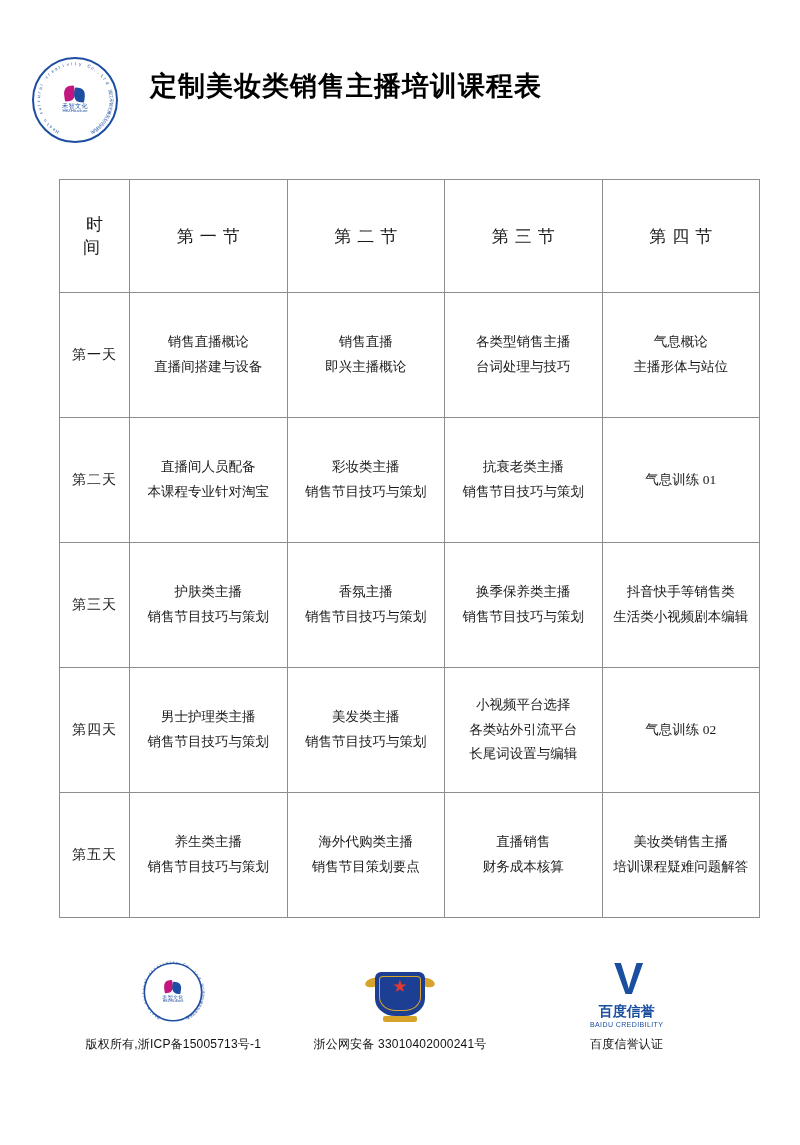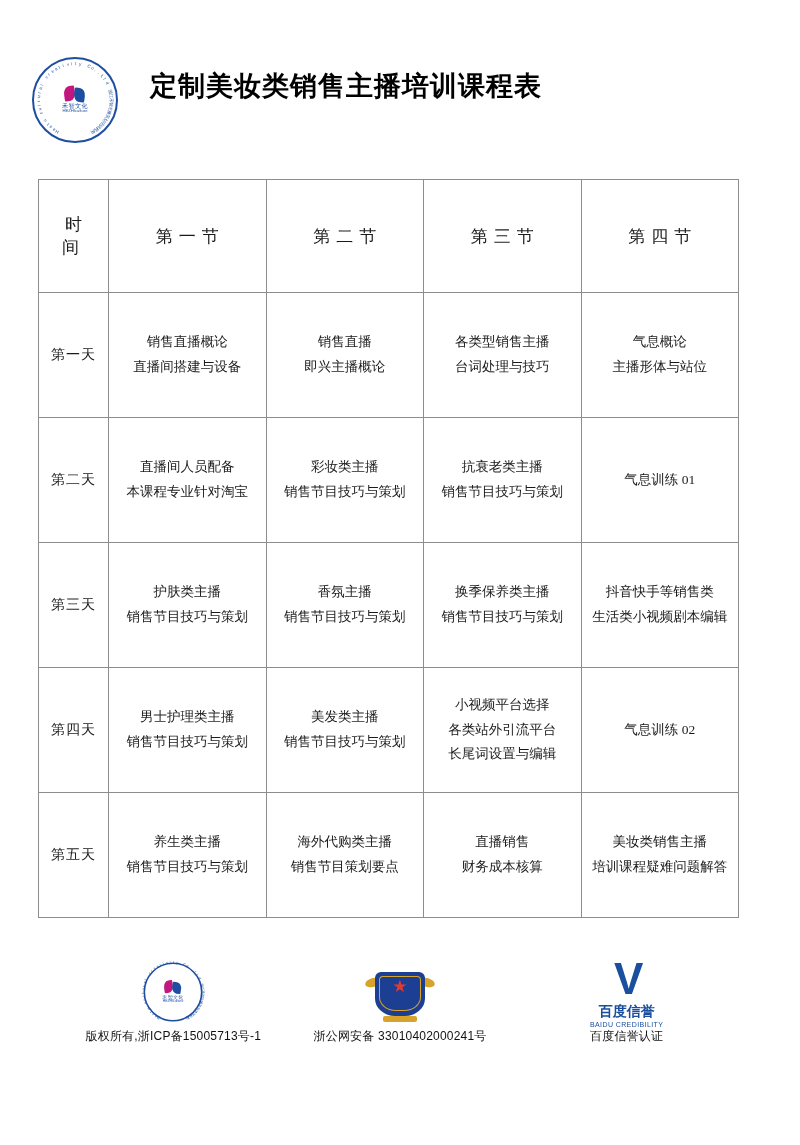--- a/index.html
+++ b/index.html
@@ -117,21 +117,21 @@
   }
   .doc-subtitle {
     font-size: 11.5px;
     margin-top: 14px;
     color: #111;
     letter-spacing: .2px;
   }
 
   
   .table-wrap {
-    margin: 36px 50px 0 38px;
+    margin: 36px 50px 0 59px;
   }
   table.schedule {
     width: 700px;
     border-collapse: collapse;
     table-layout: fixed;
   }
   table.schedule th,
   table.schedule td {
     border: 1px solid #8d8d8d;
     text-align: center;
@@ -172,20 +172,21 @@
     width: 220px;
   }
   .badge-art {
     height: 72px;
     display: flex;
     align-items: center;
     justify-content: center;
   }
   .badge-label {
     font-size: 12px;
+    margin-top: 8px;
     color: #111;
     font-family: "Liberation Sans", sans-serif;
     letter-spacing: .2px;
   }
 
   
   .police {
     width: 58px;
     height: 60px;
     position: relative;

